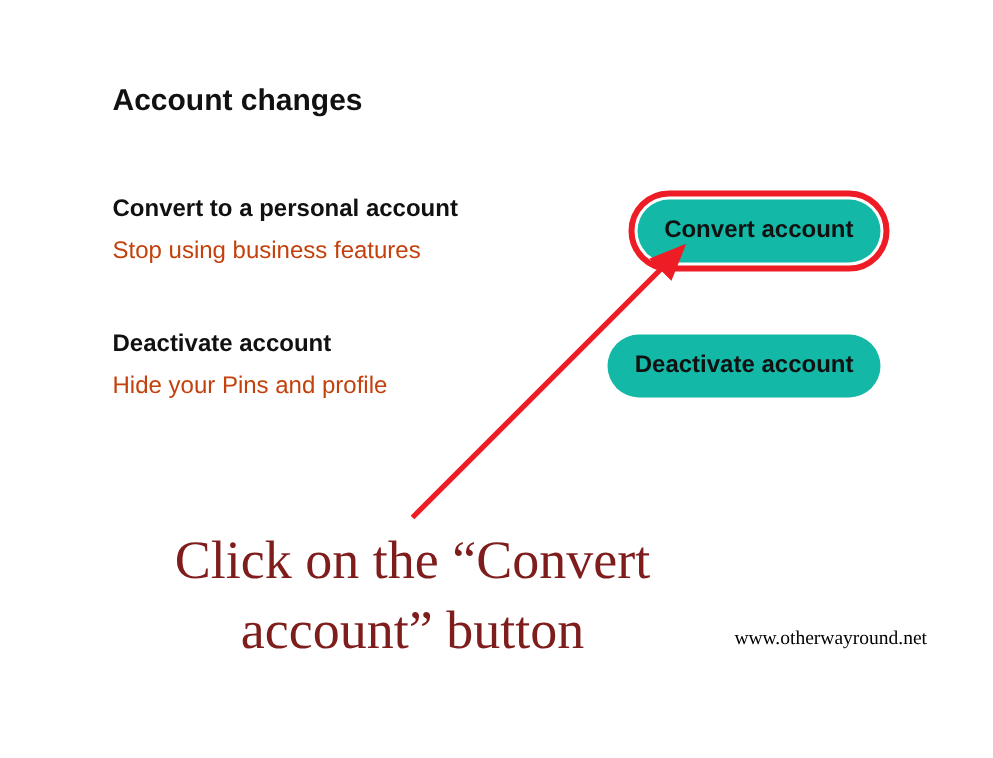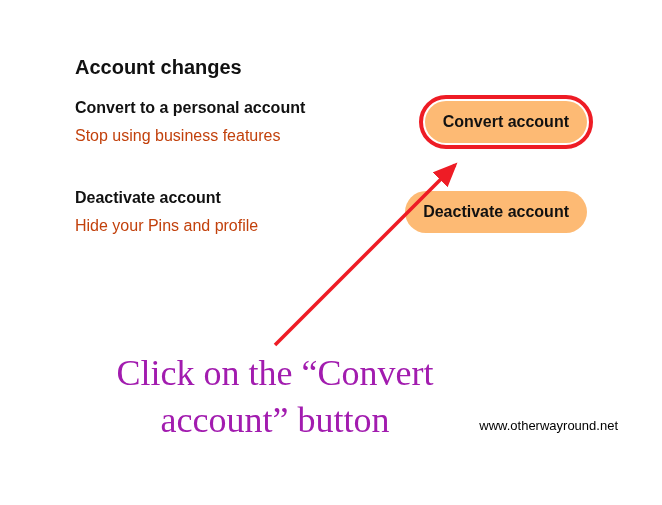--- a/index.html
+++ b/index.html
@@ -12,21 +12,21 @@
       height: 505px;
       font-family: -apple-system, BlinkMacSystemFont, "Segoe UI", Helvetica, Arial, sans-serif;
       background: #fff;
       position: relative;
       padding: 56px 75px 0 75px;
     }
     .section-heading {
       font-size: 20px;
       font-weight: 700;
       color: #111;
-      margin-bottom: 20px;
+      margin-bottom: 52px;
     }
     .setting-row {
       display: flex;
       justify-content: space-between;
       align-items: center;
       margin-bottom: 44px;
     }
     .setting-text {
       flex: 1;
       padding-right: 20px;
@@ -36,21 +36,21 @@
       font-weight: 700;
       color: #111;
       margin-bottom: 10px;
     }
     .setting-desc {
       font-size: 16px;
       font-weight: 400;
       color: #c2410c;
     }
     .pill-button {
-      background: #fdba74;
+      background: #14b8a6;
       border: none;
       border-radius: 24px;
       padding: 12px 18px;
       font-size: 16px;
       font-weight: 700;
       color: #111;
       cursor: pointer;
       white-space: nowrap;
       font-family: inherit;
     }
@@ -70,34 +70,34 @@
     .annotation-arrow {
       position: absolute;
       pointer-events: none;
       z-index: 5;
     }
     .annotation-text {
       position: absolute;
       font-family: "Comic Sans MS", "Marker Felt", cursive;
       font-size: 36px;
       font-weight: 400;
-      color: #a21caf;
+      color: #7f1d1d;
       line-height: 1.3;
       text-align: center;
       width: 440px;
       left: 55px;
       top: 350px;
       pointer-events: none;
       z-index: 5;
     }
     .watermark {
       position: absolute;
       right: 44px;
       bottom: 72px;
-      font-family: Liberation Sans, sans-serif;
+      font-family: Liberation Serif, serif;
       font-size: 13px;
       color: #000;
       pointer-events: none;
     }
   </style>
 </head>
 <body>
 
 <h2 class="section-heading">Account changes</h2>
 

